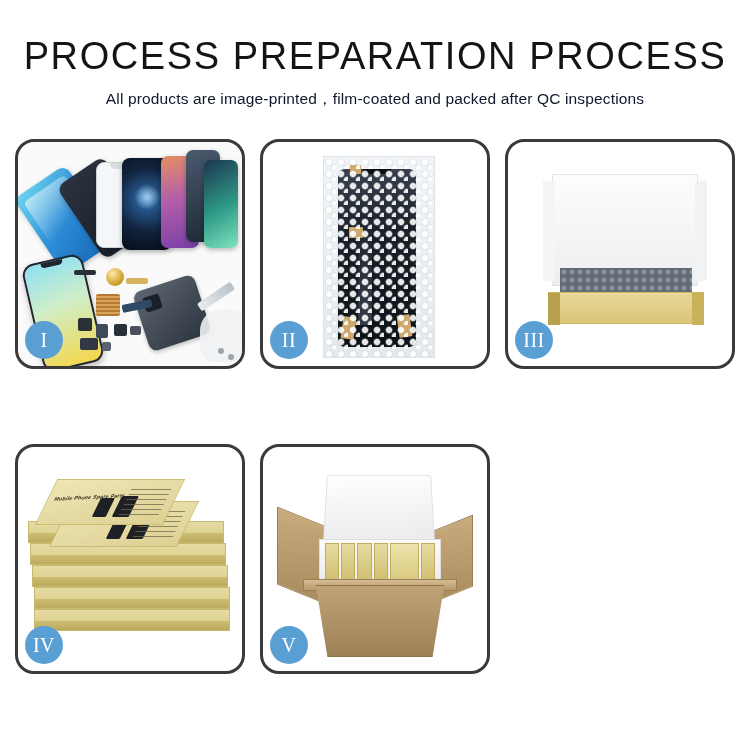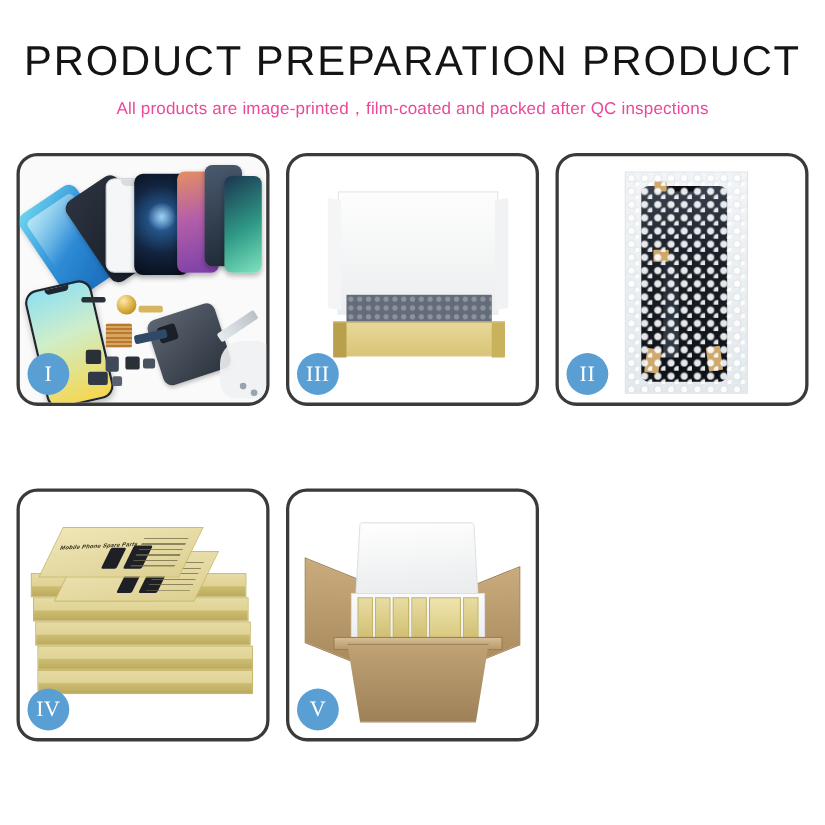--- a/index.html
+++ b/index.html
@@ -14,21 +14,21 @@
 
   
   .header { padding-top:36px; text-align:center; }
   .title {
     font-size:38px; font-weight:500; letter-spacing:1.6px;
     color:#141414; line-height:1.1;
     font-family:"Liberation Sans", sans-serif;
   }
   .subtitle {
     margin-top:11px; font-size:15.5px; font-weight:400;
-    color:#ec4899; letter-spacing:0.15px;
+    color:#0f172a; letter-spacing:0.15px;
   }
 
   
   .grid {
     position:absolute; left:15px; top:139px;
     width:720px; height:540px;
     display:grid;
     grid-template-columns:repeat(3,230px);
     grid-template-rows:repeat(2,230px);
     column-gap:15px; row-gap:75px;
@@ -333,21 +333,21 @@
     background:#b3966c; opacity:.85; }
   .c6tab2 { position:absolute; left:58px; top:166px; width:20px; height:18px;
     background:#b3966c; opacity:.85; }
 </style>
 </head>
 <body>
 
 <div class="page">
 
   <div class="header">
-    <div class="title">PRODUCT PREPARATION PRODUCT</div>
+    <div class="title">PROCESS PREPARATION PROCESS</div>
     <div class="subtitle">All products are image-printed，film-coated and packed after QC inspections</div>
   </div>
 
   <div class="grid">
 
     <div class="panel p1">
       <div class="stage">
         <div class="ph-blue"></div>
         <div class="ph-dark"></div>
         <div class="glass"></div>
@@ -369,42 +369,42 @@
         <div class="chip c6"></div>
         <div class="chip c7"></div>
         <div class="hand"></div>
         <div class="tweezer"></div>
         <div class="screw1"></div>
         <div class="screw2"></div>
       </div>
       <div class="badge">I</div>
     </div>
 
-    <div class="panel p3">
-      <div class="stage">
-        <div class="lid3"></div>
-        <div class="foam3"></div>
-        <div class="tray3"></div>
-      </div>
-      <div class="badge">III</div>
-    </div>
-
     <div class="panel p2">
       <div class="stage">
         <div class="bag">
           <div class="screen2"></div>
           <div class="ribbon"></div>
           <div class="tape t1"></div>
           <div class="tape t2"></div>
           <div class="tape t3"></div>
           <div class="tape t4"></div>
           <div class="bubbles"></div>
         </div>
       </div>
       <div class="badge">II</div>
+    </div>
+
+    <div class="panel p3">
+      <div class="stage">
+        <div class="lid3"></div>
+        <div class="foam3"></div>
+        <div class="tray3"></div>
+      </div>
+      <div class="badge">III</div>
     </div>
 
     <div class="panel p4">
       <div class="stage">
         <div class="stack">
           <div class="sbox" style="left:8px; top:140px; width:196px; height:22px;">
               <div class="face"></div>
             </div>
           <div class="sbox" style="left:8px; top:118px; width:196px; height:22px;">
               <div class="face"></div>

